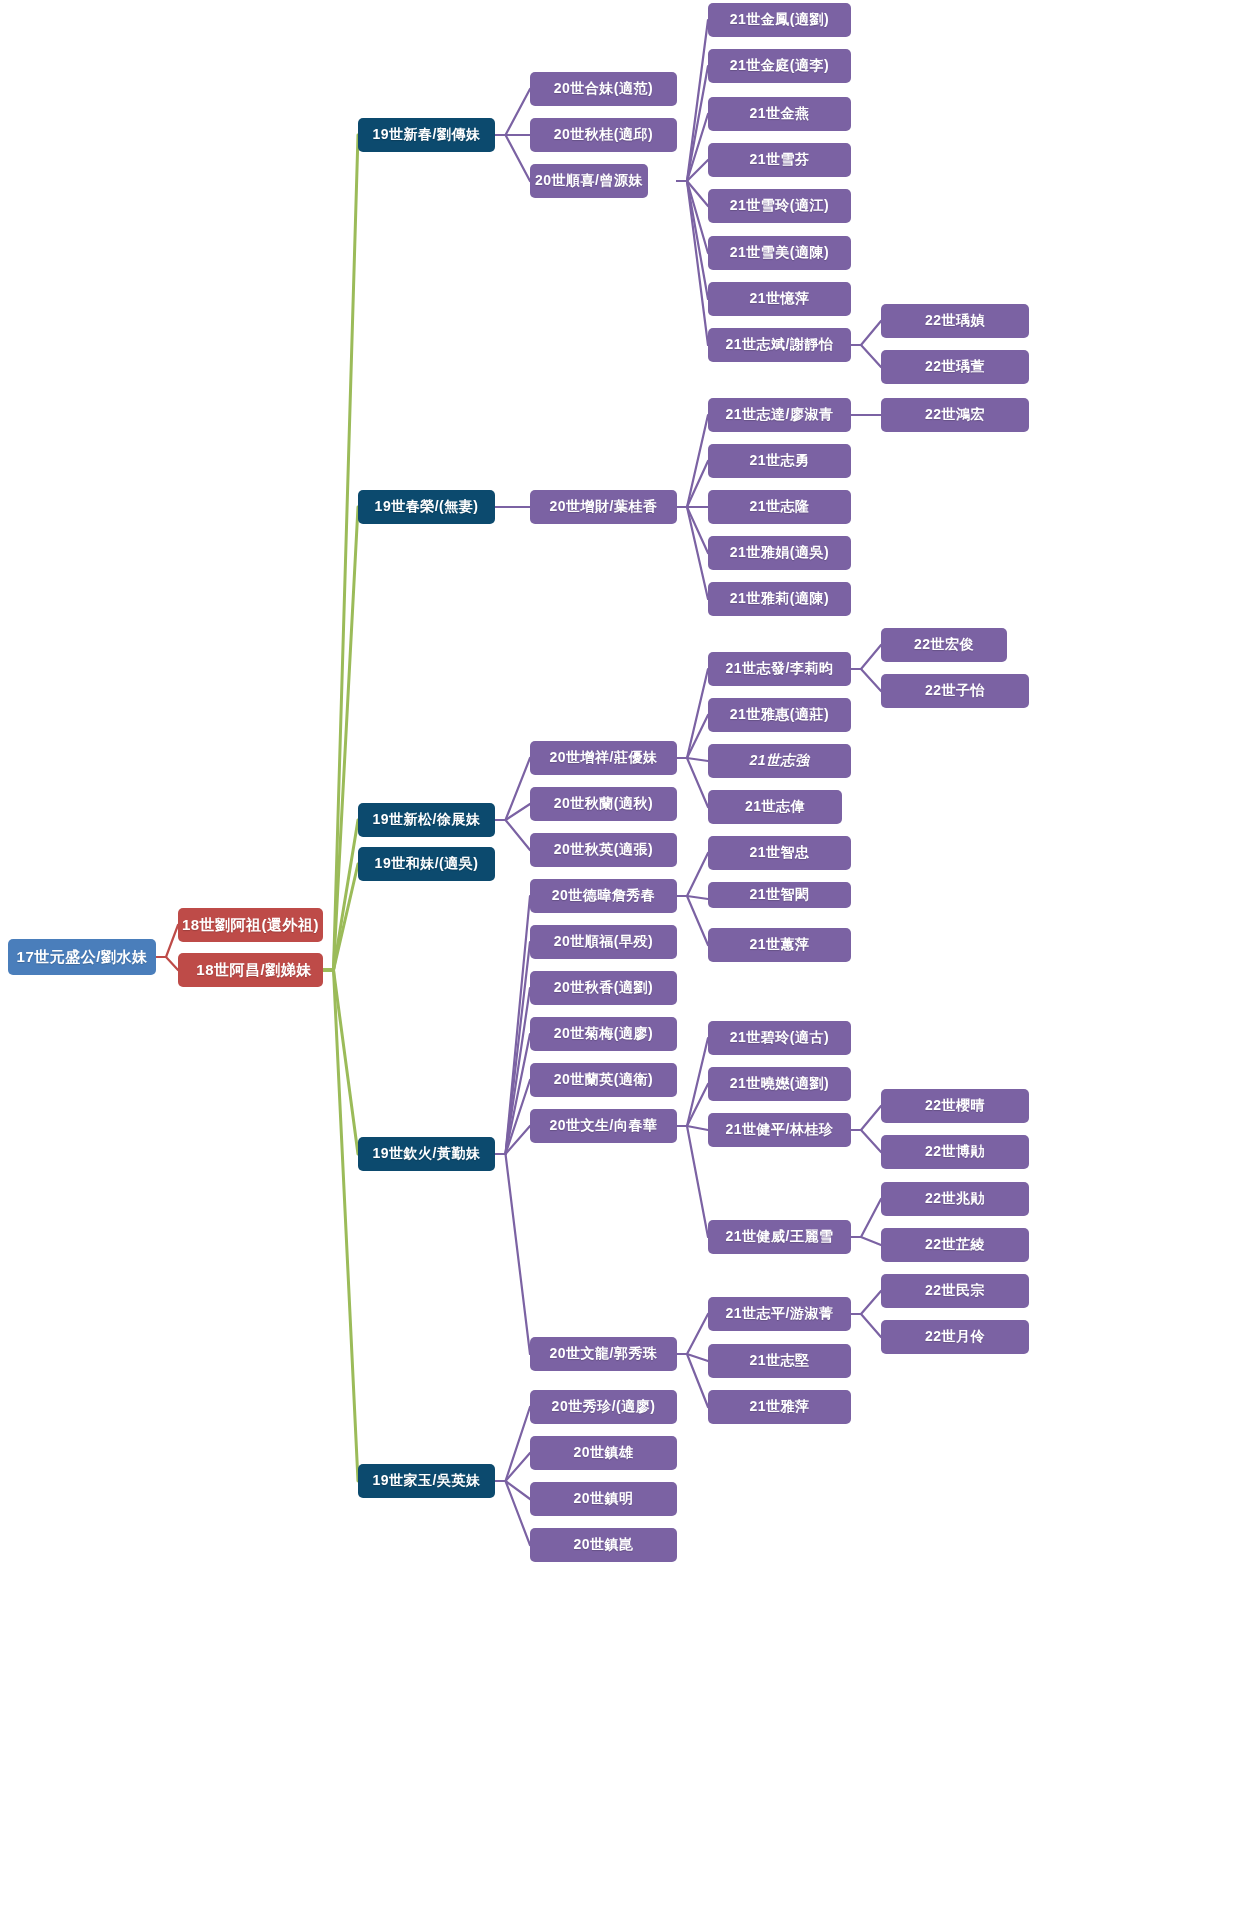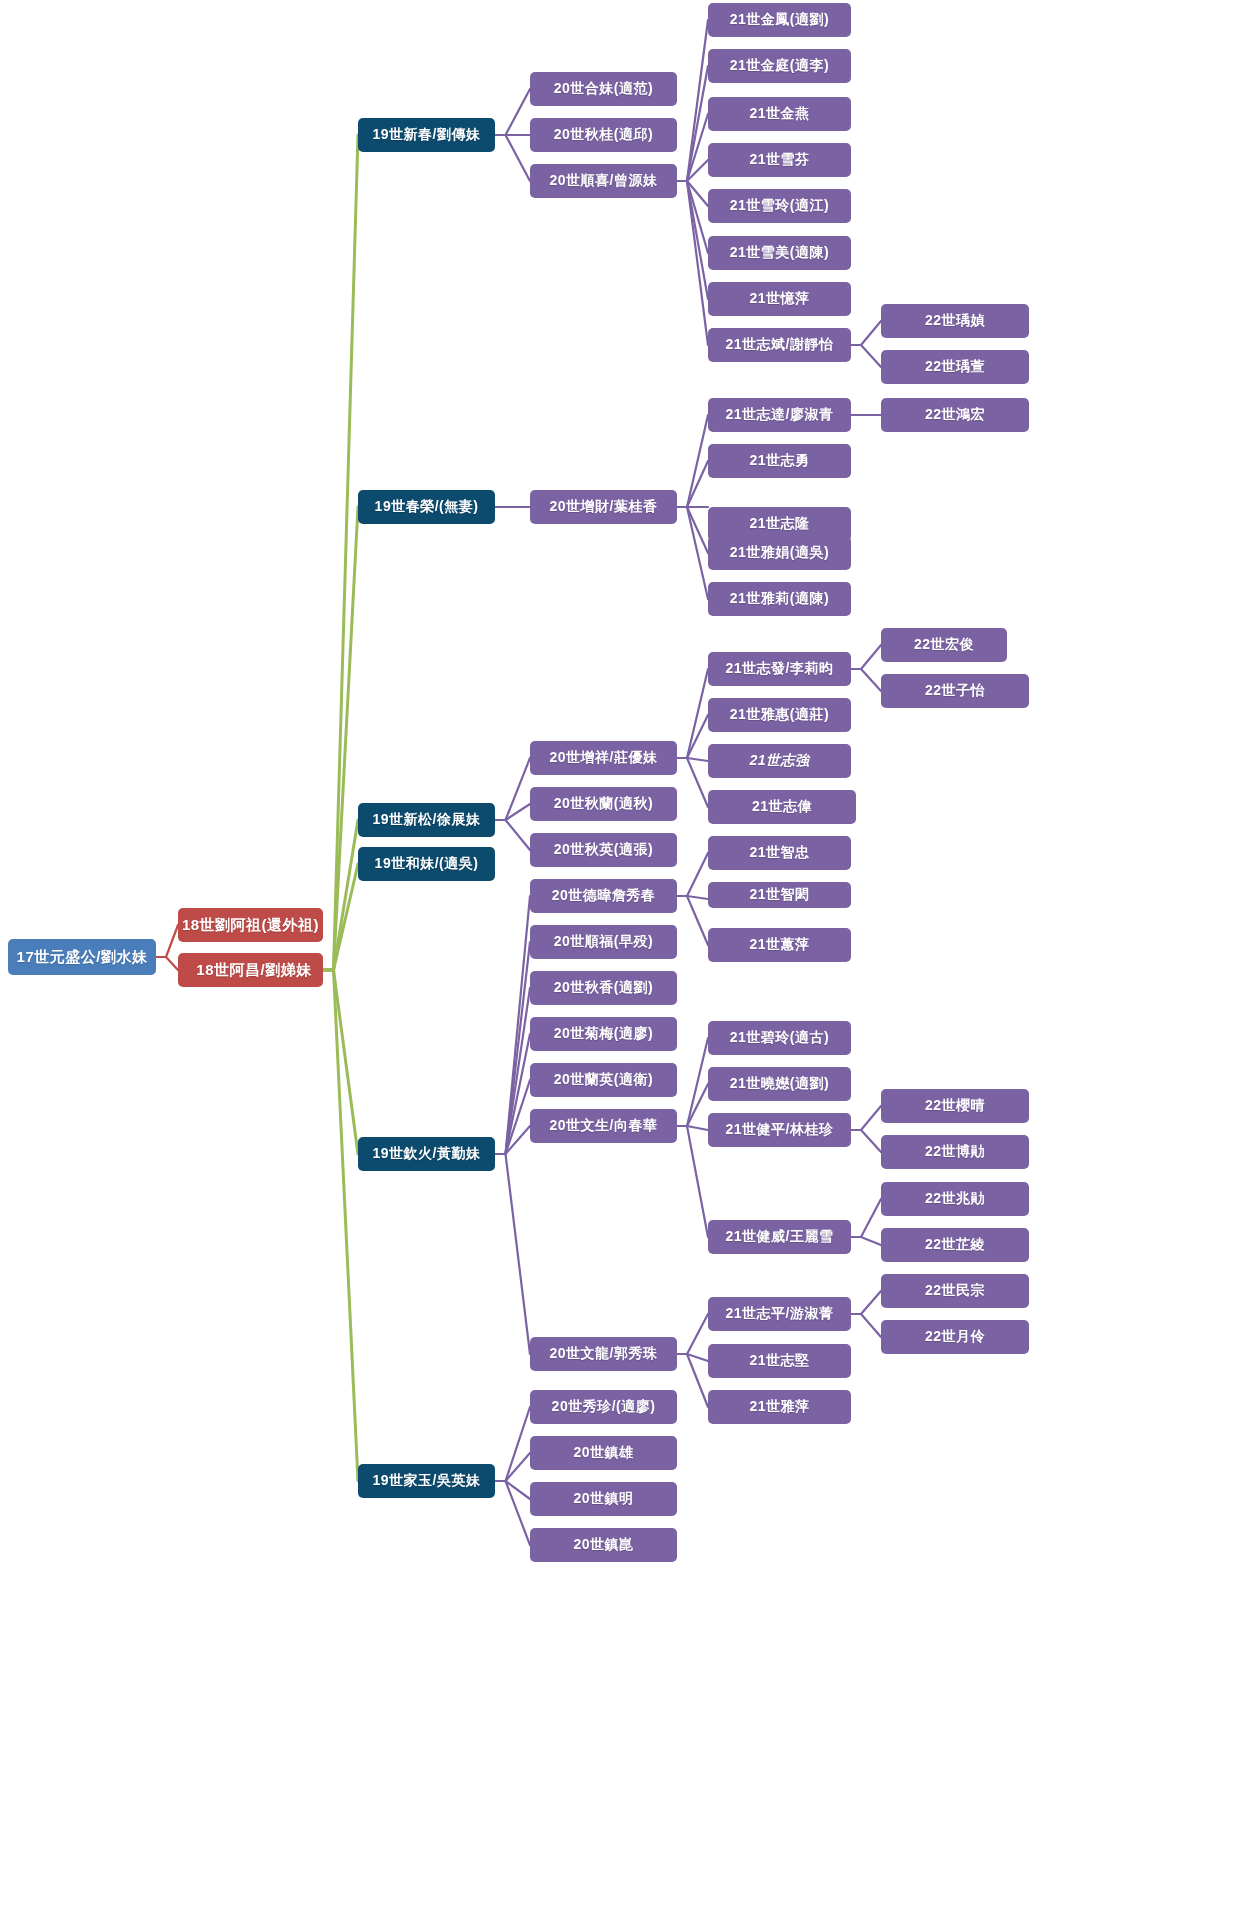--- a/index.html
+++ b/index.html
@@ -117,21 +117,21 @@
       <div class="node gen18" style="left: 178px; top: 908px; width: 145px; height: 34px;">18世劉阿祖(還外祖)</div>
       <div class="node gen18" style="left: 178px; top: 953px; width: 145px; height: 34px; padding-left: 7px;">18世阿昌/劉娣妹</div>
       <div class="node gen19" style="left: 358px; top: 118px; width: 137px; height: 34px;">19世新春/劉傳妹</div>
       <div class="node gen19" style="left: 358px; top: 490px; width: 137px; height: 34px;">19世春榮/(無妻)</div>
       <div class="node gen19" style="left: 358px; top: 803px; width: 137px; height: 34px;">19世新松/徐展妹</div>
       <div class="node gen19" style="left: 358px; top: 847px; width: 137px; height: 34px;">19世和妹/(適吳)</div>
       <div class="node gen19" style="left: 358px; top: 1137px; width: 137px; height: 34px;">19世欽火/黃勤妹</div>
       <div class="node gen19" style="left: 358px; top: 1464px; width: 137px; height: 34px;">19世家玉/吳英妹</div>
       <div class="node gen20" style="left: 530px; top: 72px; width: 147px; height: 34px;">20世合妹(適范)</div>
       <div class="node gen20" style="left: 530px; top: 118px; width: 147px; height: 34px;">20世秋桂(適邱)</div>
-      <div class="node gen20" style="left: 530px; top: 164px; width: 147px; height: 34px;">20世順喜/曾源妹</div>
+      <div class="node gen20" style="left: 530px; top: 164px; width: 118px; height: 34px;">20世順喜/曾源妹</div>
       <div class="node gen20" style="left: 530px; top: 490px; width: 147px; height: 34px;">20世增財/葉桂香</div>
       <div class="node gen20" style="left: 530px; top: 741px; width: 147px; height: 34px;">20世增祥/莊優妹</div>
       <div class="node gen20" style="left: 530px; top: 787px; width: 147px; height: 34px;">20世秋蘭(適秋)</div>
       <div class="node gen20" style="left: 530px; top: 833px; width: 147px; height: 34px;">20世秋英(適張)</div>
       <div class="node gen20" style="left: 530px; top: 879px; width: 147px; height: 34px;">20世德暐詹秀春</div>
       <div class="node gen20" style="left: 530px; top: 925px; width: 147px; height: 34px;">20世順福(早殁)</div>
       <div class="node gen20" style="left: 530px; top: 971px; width: 147px; height: 34px;">20世秋香(適劉)</div>
       <div class="node gen20" style="left: 530px; top: 1017px; width: 147px; height: 34px;">20世菊梅(適廖)</div>
       <div class="node gen20" style="left: 530px; top: 1063px; width: 147px; height: 34px;">20世蘭英(適衛)</div>
       <div class="node gen20" style="left: 530px; top: 1109px; width: 147px; height: 34px;">20世文生/向春華</div>
@@ -143,27 +143,27 @@
       <div class="node gen21" style="left: 708px; top: 3px; width: 143px; height: 34px;">21世金鳳(適劉)</div>
       <div class="node gen21" style="left: 708px; top: 49px; width: 143px; height: 34px;">21世金庭(適李)</div>
       <div class="node gen21" style="left: 708px; top: 97px; width: 143px; height: 34px;">21世金燕</div>
       <div class="node gen21" style="left: 708px; top: 143px; width: 143px; height: 34px;">21世雪芬</div>
       <div class="node gen21" style="left: 708px; top: 189px; width: 143px; height: 34px;">21世雪玲(適江)</div>
       <div class="node gen21" style="left: 708px; top: 236px; width: 143px; height: 34px;">21世雪美(適陳)</div>
       <div class="node gen21" style="left: 708px; top: 282px; width: 143px; height: 34px;">21世憶萍</div>
       <div class="node gen21" style="left: 708px; top: 328px; width: 143px; height: 34px;">21世志斌/謝靜怡</div>
       <div class="node gen21" style="left: 708px; top: 398px; width: 143px; height: 34px;">21世志達/廖淑青</div>
       <div class="node gen21" style="left: 708px; top: 444px; width: 143px; height: 34px;">21世志勇</div>
-      <div class="node gen21" style="left: 708px; top: 490px; width: 143px; height: 34px; margin-top: 17px;">21世志隆</div>
+      <div class="node gen21" style="left: 708px; top: 490px; width: 143px; height: 34px;">21世志隆</div>
       <div class="node gen21" style="left: 708px; top: 536px; width: 143px; height: 34px;">21世雅娟(適吳)</div>
       <div class="node gen21" style="left: 708px; top: 582px; width: 143px; height: 34px;">21世雅莉(適陳)</div>
       <div class="node gen21" style="left: 708px; top: 652px; width: 143px; height: 34px;">21世志發/李莉昀</div>
       <div class="node gen21" style="left: 708px; top: 698px; width: 143px; height: 34px;">21世雅惠(適莊)</div>
       <div class="node gen21" style="left: 708px; top: 744px; width: 143px; height: 34px; font-style: italic;">21世志強</div>
-      <div class="node gen21" style="left: 708px; top: 790px; width: 148px; height: 34px;">21世志偉</div>
+      <div class="node gen21" style="left: 708px; top: 790px; width: 134px; height: 34px;">21世志偉</div>
       <div class="node gen21" style="left: 708px; top: 836px; width: 143px; height: 34px;">21世智忠</div>
       <div class="node gen21" style="left: 708px; top: 882px; width: 143px; height: 26px;">21世智閎</div>
       <div class="node gen21" style="left: 708px; top: 928px; width: 143px; height: 34px;">21世蕙萍</div>
       <div class="node gen21" style="left: 708px; top: 1021px; width: 143px; height: 34px;">21世碧玲(適古)</div>
       <div class="node gen21" style="left: 708px; top: 1067px; width: 143px; height: 34px;">21世曉嬨(適劉)</div>
       <div class="node gen21" style="left: 708px; top: 1113px; width: 143px; height: 34px;">21世健平/林桂珍</div>
       <div class="node gen21" style="left: 708px; top: 1220px; width: 143px; height: 34px;">21世健威/王麗雪</div>
       <div class="node gen21" style="left: 708px; top: 1297px; width: 143px; height: 34px;">21世志平/游淑菁</div>
       <div class="node gen21" style="left: 708px; top: 1344px; width: 143px; height: 34px;">21世志堅</div>
       <div class="node gen21" style="left: 708px; top: 1390px; width: 143px; height: 34px;">21世雅萍</div>

